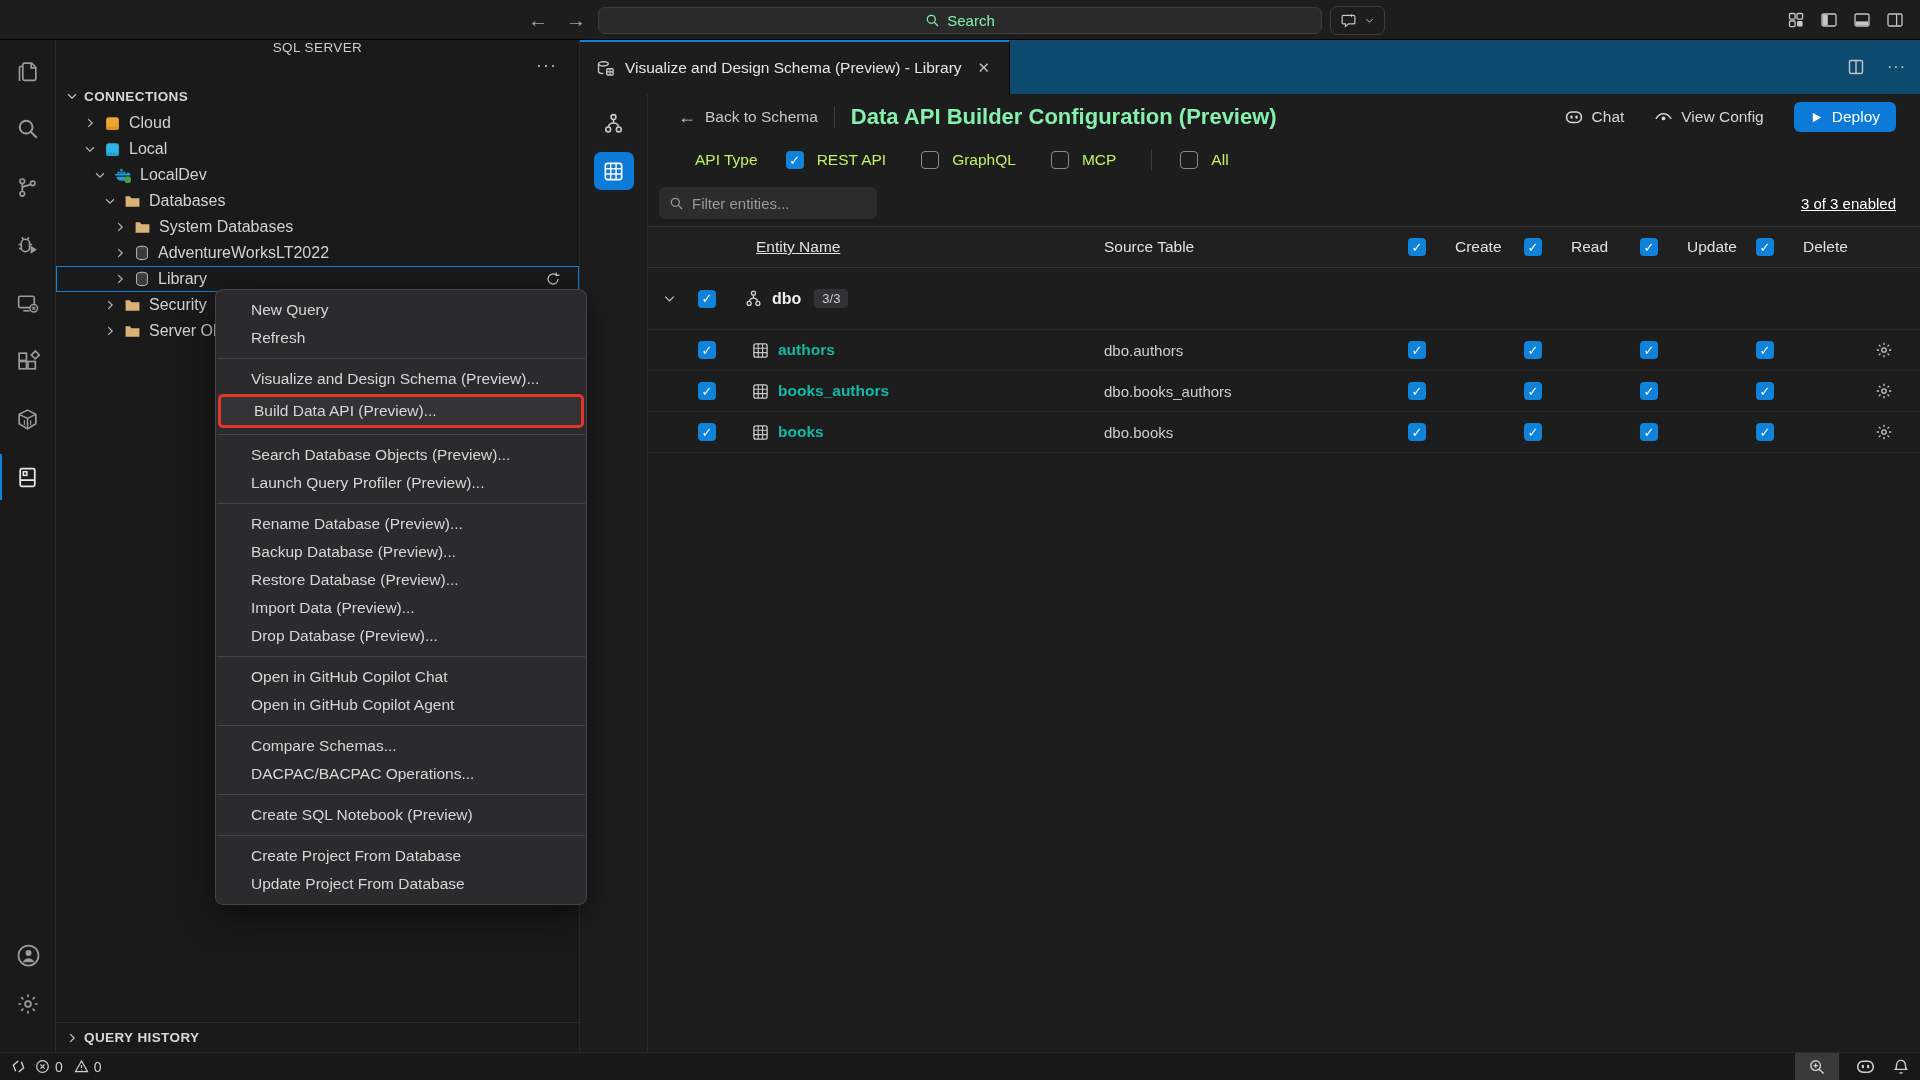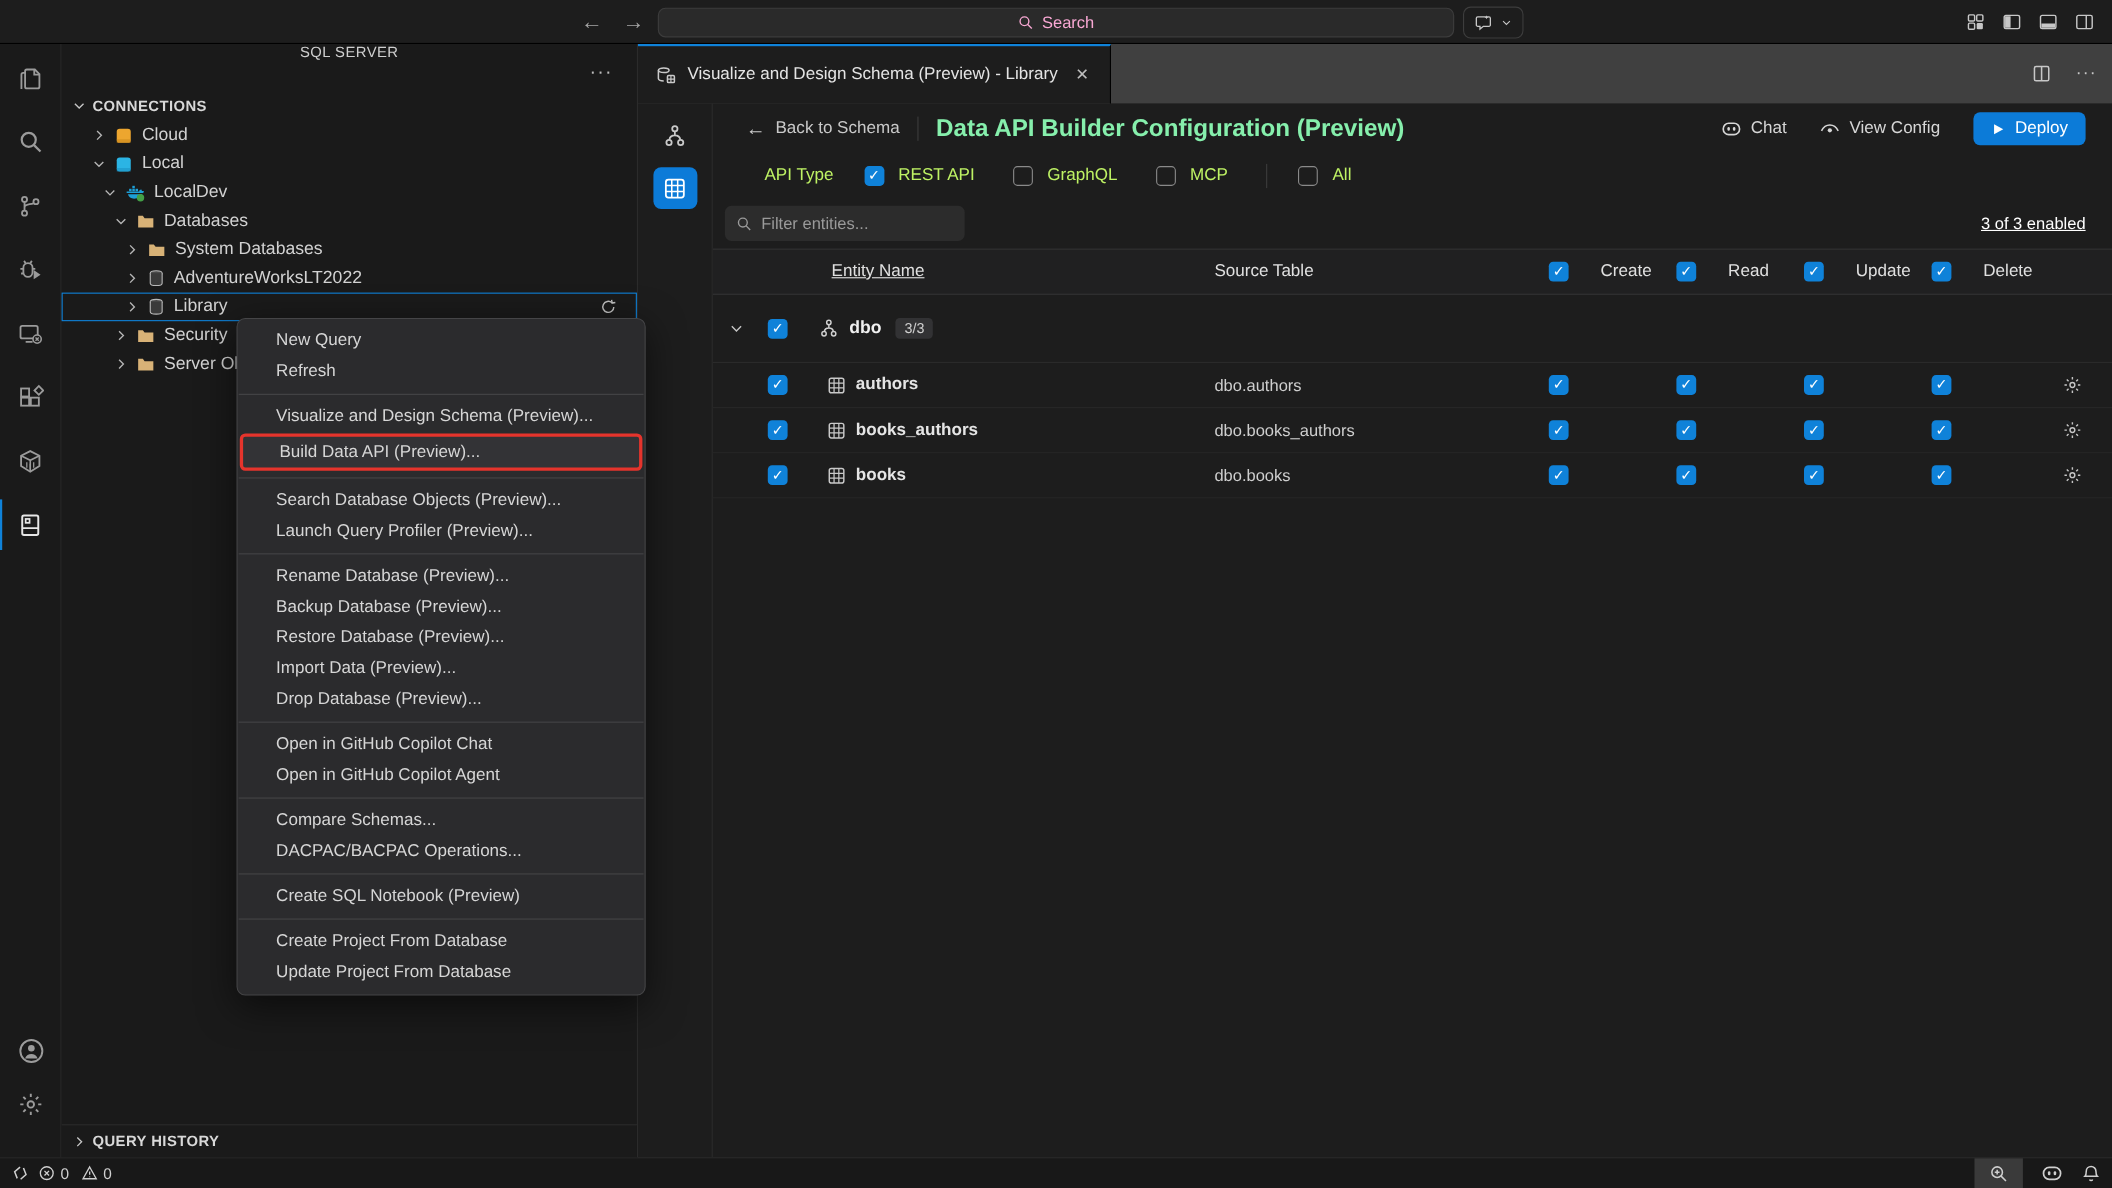--- a/index.html
+++ b/index.html
@@ -10,21 +10,21 @@
   }
   *{margin:0;padding:0;box-sizing:border-box;font-family:"Liberation Sans","DejaVu Sans",sans-serif;}
   html,body{width:1920px;height:1080px;overflow:hidden;background:var(--bg);color:var(--txt);}
   .app{position:relative;width:1920px;height:1080px;display:flex;flex-direction:column;}
   svg.ic{display:block;flex:none;}
 
   
   .titlebar{position:relative;height:40px;flex:none;background:#1d1d1d;border-bottom:1px solid #000;}
   .nav-arrows{position:absolute;left:528px;top:0;height:40px;display:flex;align-items:center;gap:18px;color:#a8a8a8;font-size:20px;}
   .searchbox{position:absolute;left:50%;top:7px;transform:translateX(-50%);width:724px;height:27px;
-    background:#2a2a2a;border:1px solid #3d3d3d;border-radius:7px;display:flex;align-items:center;justify-content:center;gap:7px;color:#f9a8d4;font-size:15px;}
+    background:#2a2a2a;border:1px solid #3d3d3d;border-radius:7px;display:flex;align-items:center;justify-content:center;gap:7px;color:#86efac;font-size:15px;}
   .copilot-btn{position:absolute;left:1330px;top:6px;height:29px;padding:0 9px;border:1px solid #3d3d3d;border-radius:7px;display:flex;align-items:center;gap:7px;color:#c7c7c7;}
   .tb-right{position:absolute;right:16px;top:0;height:40px;display:flex;align-items:center;gap:15px;color:#c7c7c7;}
 
   
   .main{flex:1;display:flex;min-height:0;}
   .activitybar{width:56px;flex:none;background:#1a1a1a;border-right:1px solid var(--line);position:relative;display:flex;flex-direction:column;align-items:center;padding-top:14px;gap:24px;}
   .ab-item{width:56px;height:34px;display:flex;align-items:center;justify-content:center;color:#9b9b9b;position:relative;}
   .ab-item.active{color:#e6e6e6;}
   .ab-item.active::before{content:"";position:absolute;left:0;top:-6px;bottom:-6px;width:2px;background:var(--accent);}
   .ab-bottom{position:absolute;bottom:36px;left:0;width:56px;display:flex;flex-direction:column;align-items:center;gap:24px;color:#9b9b9b;}
@@ -47,21 +47,21 @@
   .ctxmenu{position:absolute;left:215px;top:289px;width:372px;z-index:100;background:var(--menu-bg);
     border:1px solid var(--menu-line);border-radius:8px;padding:6px 0;box-shadow:0 10px 34px rgba(0,0,0,.55);font-size:15.5px;color:#d6d6d6;}
   .mi{height:28px;display:flex;align-items:center;padding:0 18px 0 35px;}
   .mi .sc{margin-left:auto;color:#a5a5a5;}
   .msep{height:1px;background:#454547;margin:6px 1px;}
   .mi-hl{position:relative;border:3px solid var(--red);border-radius:5px;margin:1px 2px;background:#333336;}
   .mi-hl .mi{height:28px;padding-left:33px;}
 
   
   .editor{flex:1;min-width:0;display:flex;flex-direction:column;background:var(--panel);}
-  .tabbar{height:54px;flex:none;background:#404040;display:flex;align-items:stretch;position:relative;}
+  .tabbar{height:54px;flex:none;background:#0c4a6e;display:flex;align-items:stretch;position:relative;}
   .tab{width:430px;background:var(--panel);border-top:2px solid var(--accent);border-right:1px solid #000;
     display:flex;align-items:center;gap:10px;padding:0 14px 0 16px;color:#e4e4e4;font-size:15.5px;}
   .tab .close{margin-left:6px;color:#bdbdbd;font-size:15px;}
   .tab-actions{position:absolute;right:14px;top:0;height:54px;display:flex;align-items:center;gap:22px;color:#c7c7c7;}
 
   .editor-body{flex:1;display:flex;min-height:0;}
   .minitool{width:68px;flex:none;border-right:1px solid var(--line);display:flex;flex-direction:column;align-items:center;padding-top:10px;gap:10px;}
   .mt-btn{width:40px;height:38px;border-radius:7px;display:flex;align-items:center;justify-content:center;color:#c9c9c9;}
   .mt-btn.active{background:var(--blue);color:#fff;}
 
@@ -87,21 +87,21 @@
 
   .grid{display:grid;grid-template-columns:50px 46px 340px 300px 116px 116px 116px 116px 72px;align-items:center;}
   .thead{height:42px;flex:none;background:#202021;border-top:1px solid var(--line2);border-bottom:1px solid var(--line2);color:#e0e0e0;font-size:15.5px;}
   .thead .hname{padding-left:12px;text-decoration:underline;}
   .thead .hsrc{padding-left:20px;}
   .hcrud{display:flex;align-items:center;gap:29px;padding-left:24px;}
   .grow{height:62px;flex:none;border-bottom:1px solid #2a2a2a;font-size:16px;}
   .grow .gname{display:flex;align-items:center;gap:9px;font-weight:bold;color:#f0f0f0;}
   .badge{font-weight:normal;font-size:13px;color:#cfcfcf;background:#323234;border-radius:4px;padding:2px 8px;margin-left:4px;}
   .erow{height:41px;flex:none;border-bottom:1px solid #262626;font-size:15.5px;}
-  .erow .ename{display:flex;align-items:center;gap:9px;font-weight:bold;color:#e5e5e5;padding-left:8px;}
+  .erow .ename{display:flex;align-items:center;gap:9px;font-weight:bold;color:#14b8a6;padding-left:8px;}
   .erow .esrc{color:#cfcfcf;padding-left:20px;font-size:15px;}
   .ccell{padding-left:24px;}
   .gearcell{display:flex;justify-content:center;color:#c5c5c5;}
   .chev-cell{padding-left:14px;color:#c5c5c5;}
 
   .cb{width:18px;height:18px;border-radius:4px;flex:none;display:flex;align-items:center;justify-content:center;}
   .cb.on{background:var(--accent);color:#fff;font-size:13px;}
   .cb.on::after{content:"✓";}
   .cb.off{border:1.5px solid #8a8a8a;background:transparent;}
 

